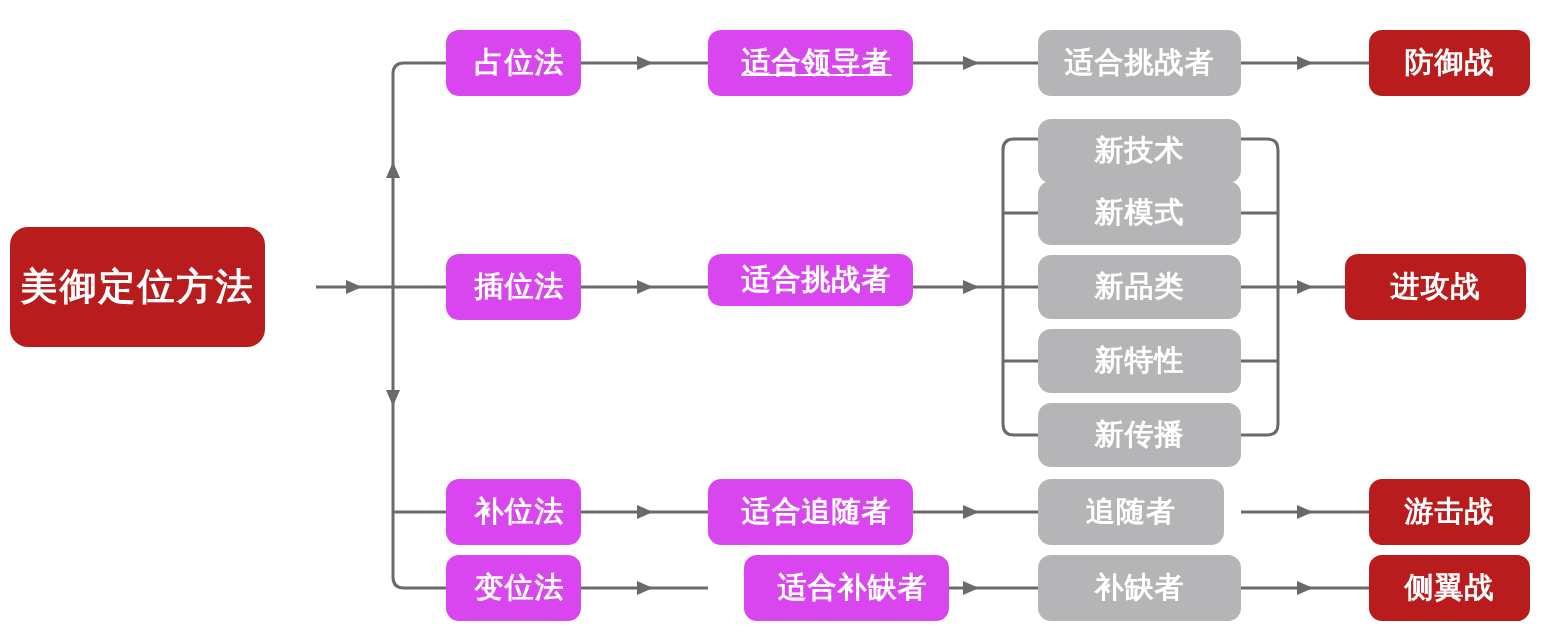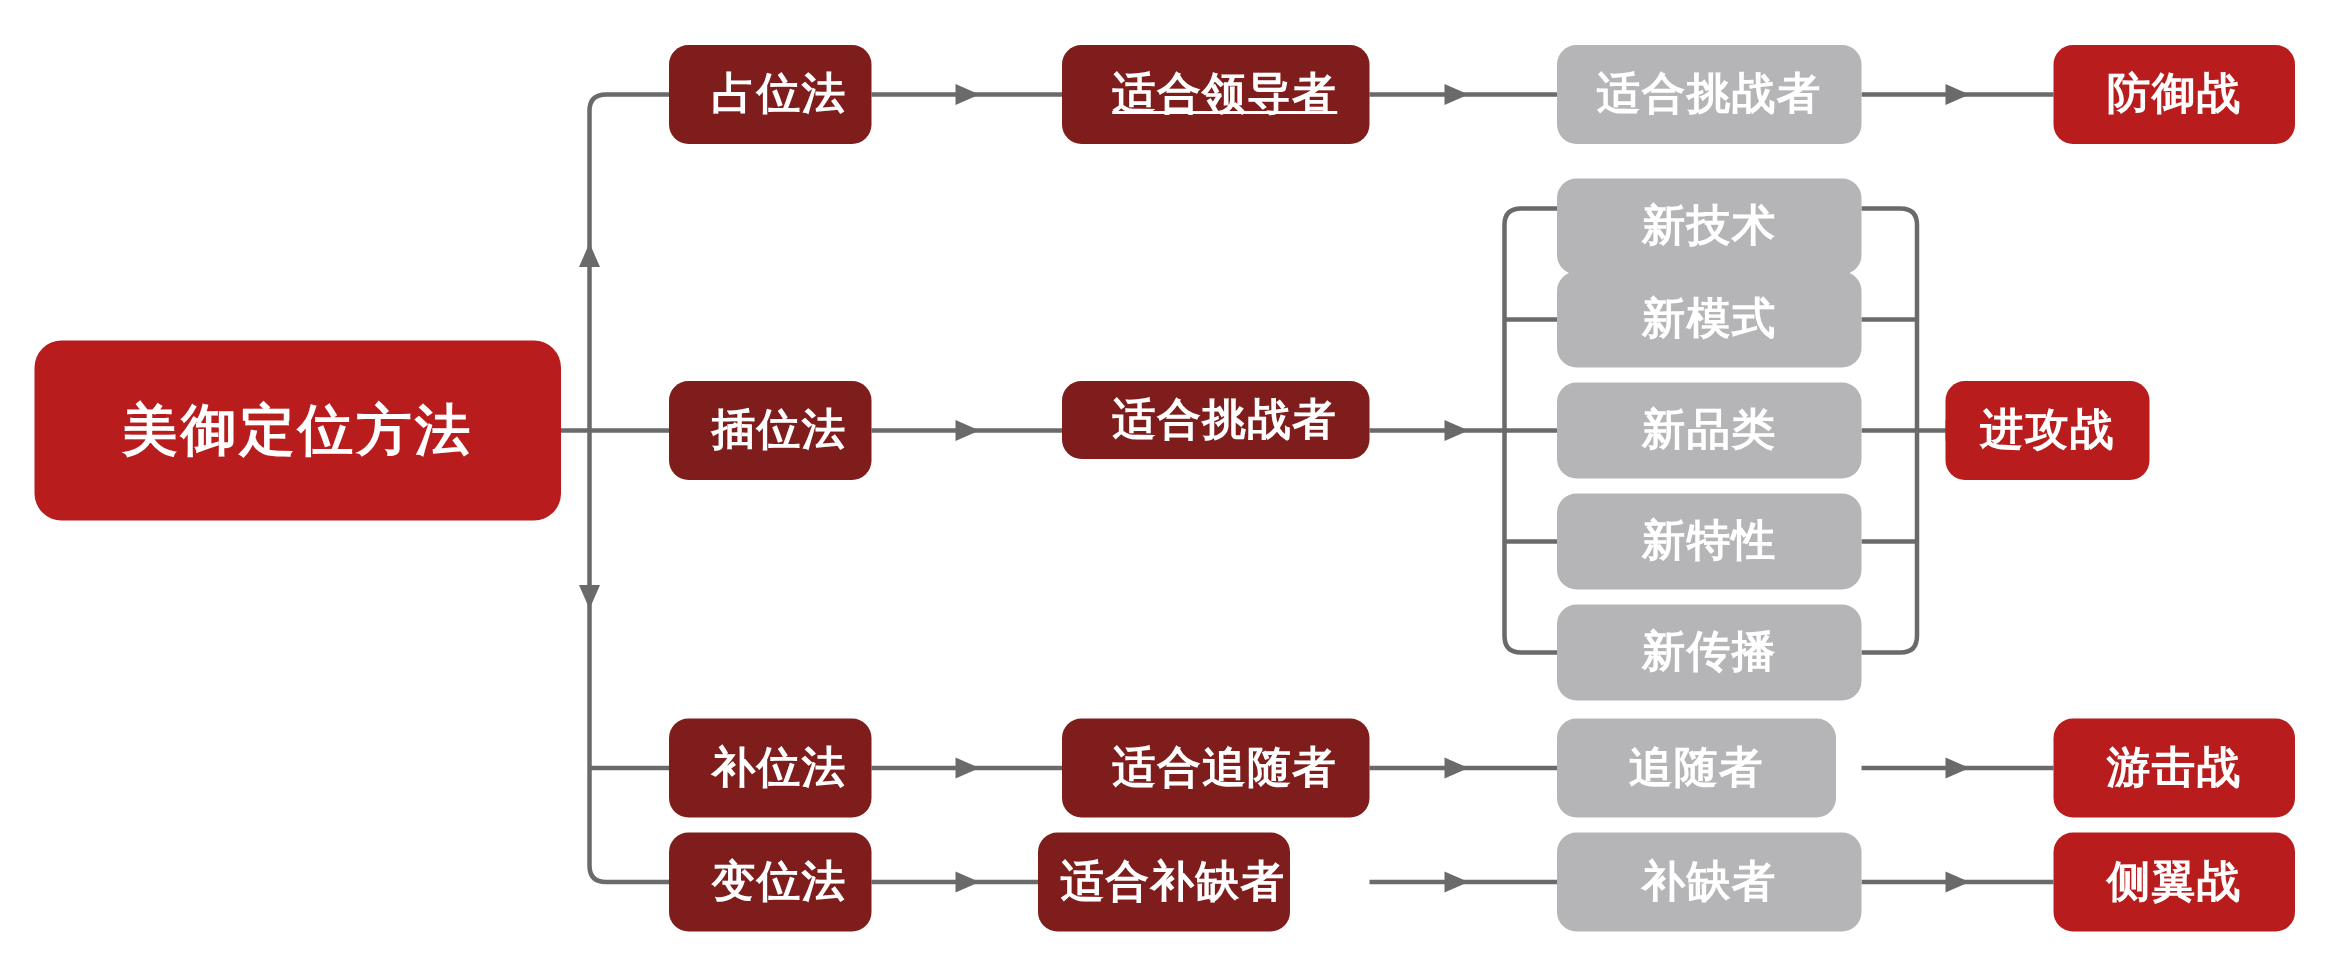--- a/index.html
+++ b/index.html
@@ -20,43 +20,43 @@
     color: #ffffff;
     font-weight: 700;
     font-size: 29px;
     letter-spacing: 1px;
     border-radius: 13px;
     box-sizing: border-box;
     white-space: nowrap;
   }
   .node.main { border-radius: 18px; font-size: 37px; letter-spacing: 2px; }
   .bg-red  { background: #b91c1c; }
-  .bg-pink { background: #7f1d1d; padding-left: 12px; }
+  .bg-pink { background: #d946ef; padding-left: 12px; }
   .bg-gray { background: #B5B5B7; }
 
   
-  .n-main       { left: 23px;   top: 227px; width: 351px; height: 120px; }
+  .n-main       { left: 10px;   top: 227px; width: 255px; height: 120px; }
   .n-occupy     { left: 446px;  top: 30px;  width: 135px; height: 66px; }
   .n-insert     { left: 446px;  top: 254px; width: 135px; height: 66px; }
   .n-fill       { left: 446px;  top: 479px; width: 135px; height: 66px; }
   .n-shift      { left: 446px;  top: 555px; width: 135px; height: 66px; }
   .n-leader     { left: 708px;  top: 30px;  width: 205px; height: 66px; text-decoration: underline; }
   .n-challenger { left: 708px;  top: 254px; width: 205px; height: 52px; }
   .n-followsuit { left: 708px;  top: 479px; width: 205px; height: 66px; }
-  .n-nichersuit { left: 692px;  top: 555px; width: 168px; height: 66px; }
+  .n-nichersuit { left: 744px;  top: 555px; width: 205px; height: 66px; }
   .n-block      { left: 1038px; top: 30px;  width: 203px; height: 66px; }
   .n-tech       { left: 1038px; top: 107px; width: 203px; height: 64px; margin-top: 12px; }
   .n-model      { left: 1038px; top: 181px; width: 203px; height: 64px; }
   .n-cat        { left: 1038px; top: 255px; width: 203px; height: 64px; }
   .n-feat       { left: 1038px; top: 329px; width: 203px; height: 64px; }
   .n-spread     { left: 1038px; top: 403px; width: 203px; height: 64px; }
   .n-follower   { left: 1038px; top: 479px; width: 186px; height: 66px; }
   .n-nicher     { left: 1038px; top: 555px; width: 203px; height: 66px; }
   .n-defense    { left: 1369px; top: 30px;  width: 161px; height: 66px; }
-  .n-offense    { left: 1297px; top: 254px; width: 136px; height: 66px; }
+  .n-offense    { left: 1345px; top: 254px; width: 181px; height: 66px; }
   .n-guerrilla  { left: 1369px; top: 479px; width: 161px; height: 66px; }
   .n-flank      { left: 1369px; top: 555px; width: 161px; height: 66px; }
 </style>
 </head>
 <body>
 
 <div class="canvas">
 
   <svg class="wires" width="1562" height="638" viewBox="0 0 1562 638">
     <g fill="none" stroke="#6A6A6A" stroke-width="3">

